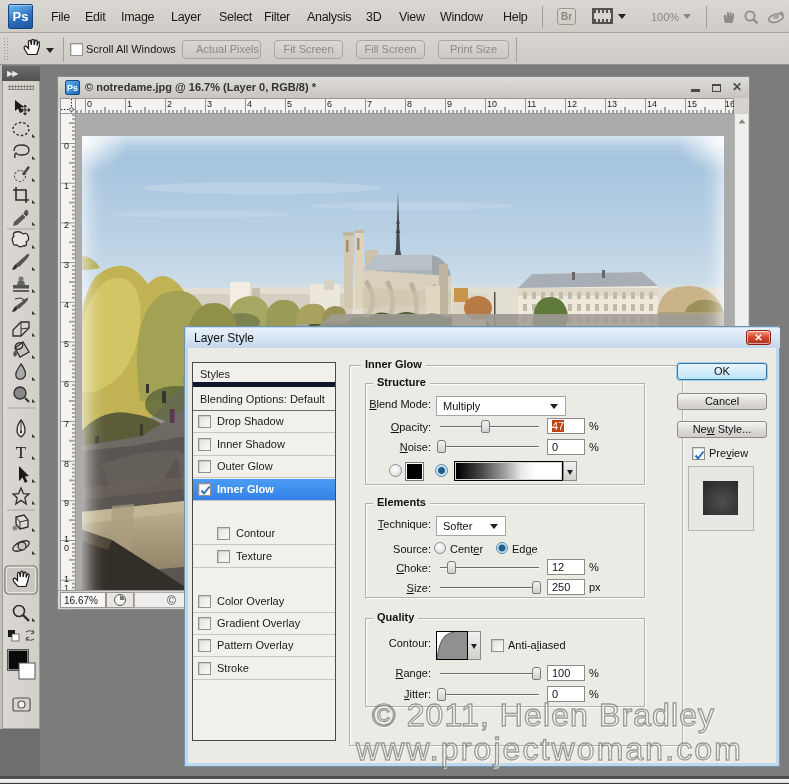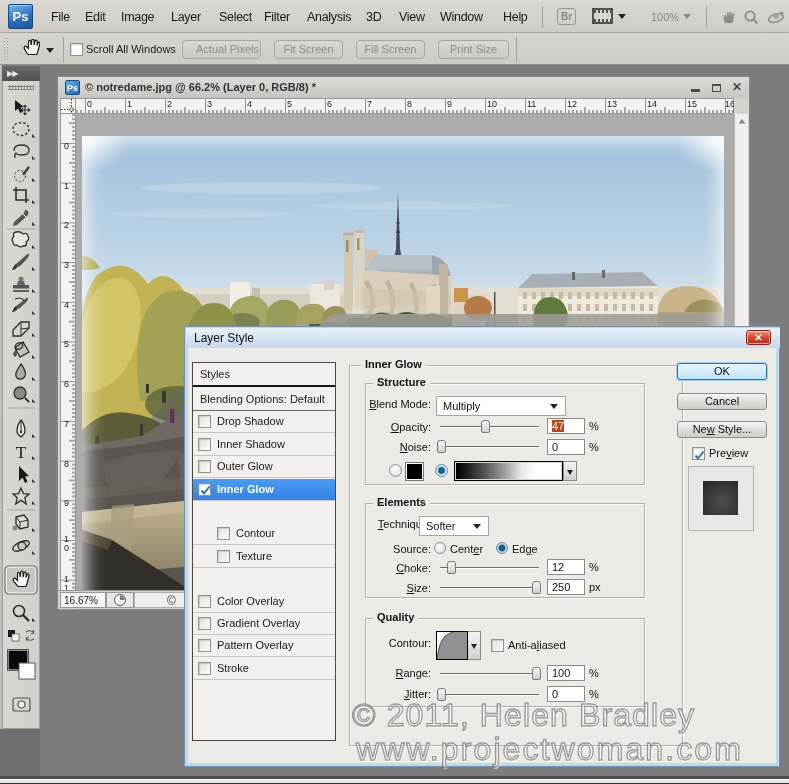--- a/index.html
+++ b/index.html
@@ -291,21 +291,21 @@
           <path d="M30 447 l3.5 3.5 l-3.5 0 Z"></path>
           <path d="M30 470 l3.5 3.5 l-3.5 0 Z"></path>
           <path d="M30 537 l3.5 3.5 l-3.5 0 Z"></path>
       </g>
     </g>
   </svg>
 
   <div id="docwin" class="abs">
     <div id="doctitle" class="abs"></div>
     <div id="docps" class="abs">Ps</div>
-    <span id="doctext" class="abs">© notredame.jpg @ 66.2% (Layer 0, RGB/8) *</span>
+    <span id="doctext" class="abs">© notredame.jpg @ 16.7% (Layer 0, RGB/8) *</span>
     <div class="abs" style="left:633px; top:12px; width:9px; height:2.5px; background:#4a4a4a;"></div>
     <div class="abs" style="left:654px; top:7px; width:9px; height:8px; border:1.2px solid #4a4a4a; border-top-width:2.2px;"></div>
     <span class="abs" style="left:674px; top:3px; color:#4a4a4a; font-size:12px; font-weight:bold;">✕</span>
     <div id="hruler" class="abs"><svg width="658" height="14" viewBox="0 0 658 14">
       <defs>
             <pattern id="ht" x="9" y="0" width="40" height="14" patternUnits="userSpaceOnUse">
         <line x1="0" y1="0" x2="0" y2="14" stroke="#333" stroke-width="1"></line>
         <line x1="4" y1="11" x2="4" y2="14" stroke="#555" stroke-width="1"></line>
               <line x1="8" y1="11" x2="8" y2="14" stroke="#555" stroke-width="1"></line>
               <line x1="12" y1="11" x2="12" y2="14" stroke="#555" stroke-width="1"></line>
@@ -573,21 +573,21 @@
       <div id="statusrest" class="abs"></div>
       <span class="abs" style="left:109px; top:3px; font-size:12px; color:#444;">©</span>
     </div>
   </div>
 
   <div id="dlg" class="abs">
     <div id="dlgtitle" class="abs"></div>
     <span id="dlgtext" class="abs">Layer Style</span>
     <div id="dlgclose" class="abs">✕</div>
     <div id="slist" class="abs">
-      <div class="abs" style="left:0;top:0;width:142px;height:24px;border-bottom:2px solid #0f172a;">
+      <div class="abs" style="left:0;top:0;width:142px;height:24px;border-bottom:5px solid #0f172a;">
           <span style="position:absolute;left:7px;top:5px;font-size:11px;color:#1a1a1a;">Styles</span>
         </div>
       <div class="abs srow" style="top:26px; border-bottom:1px solid #6a6a6a;">
           <span class="lbl" style="left:7px;">Blending Options: Default</span>
         </div>
       <div class="abs srow" style="top:48.4px;">
           <span class="cb"></span>
           <span class="lbl">Drop Shadow</span>
         </div>
       <div class="abs srow" style="top:70.8px;">
@@ -655,21 +655,21 @@
       <div class="abs" style="left:220px;top:135px;width:19px;height:19px;background:#000;border:1px solid #777;box-shadow:inset 0 0 0 1px #fff;"></div>
       <div class="abs radio" style="left:250px;top:137px;background:radial-gradient(circle at 50% 50%,#1f5f8a 0 3px,#bfe1f2 4px,#e8f4fa);border-color:#5a8aa8;"></div>
       <div class="abs" style="left:269px;top:134px;width:109px;height:20px;background:linear-gradient(90deg,#000 2%,#4a4a4a 25%,#9a9a9a 45%,#e8e8e8 62%,#fff 75%);border:1px solid #000;box-shadow:0 0 0 1px #d8d6d2 inset;"></div>
       <div class="abs" style="left:378px;top:134px;width:14px;height:20px;background:linear-gradient(#f2f2f2,#d2d0cc);border:1px solid #8e8b86;">
           <span class="ddarrow" style="left:3px;top:8px;border-left-width:3px;border-right-width:3px;"></span>
         </div>
 
       <div class="abs fs" style="left:180px;top:176px;width:280px;height:95px;"></div>
       <span class="abs fslabel" style="left:188px;top:169px;">Elements</span>
       <span class="abs rlabel" style="left:146px;top:191px;width:100px;"><u>T</u>echnique:</span>
-      <div class="abs dd" style="left:234px;top:189px;width:70px;height:20px;">
+      <div class="abs dd" style="left:251px;top:189px;width:70px;height:20px;">
           <span style="position:absolute;left:6px;top:3px;">Softer</span>
           <span class="ddarrow" style="left:53px;top:7px;"></span>
         </div>
       <span class="abs rlabel" style="left:146px;top:216px;width:100px;">Source:</span>
       <div class="abs radio" style="left:249px;top:215px;width:12px;height:12px;"></div>
       <span class="abs pct" style="left:265px;top:216px;">Cent<u>e</u>r</span>
       <div class="abs radio" style="left:311px;top:215px;width:12px;height:12px;background:radial-gradient(circle at 50% 50%,#1f5f8a 0 3px,#bfe1f2 4px,#e8f4fa);border-color:#5a8aa8;"></div>
       <span class="abs pct" style="left:327px;top:216px;">Ed<u>g</u>e</span>
       <span class="abs rlabel" style="left:146px;top:235px;width:100px;"><u>C</u>hoke:</span>
       <div class="abs track" style="left:255px;top:240px;width:99px;"></div>
@@ -710,19 +710,19 @@
       <div class="abs btn gbtn" style="top:94px;">Ne<u>w</u> Style...</div>
       <span class="abs cb cbw" style="left:507px;top:120px;"><svg width="13" height="13" viewBox="0 0 13 13">
             <path d="M2.5 6.5 L5 9.5 L10.5 2.5" stroke="#2b6fb8" stroke-width="2" fill="none"></path>
           </svg></span>
       <span class="abs pct" style="left:524px;top:120px;">Pre<u>v</u>iew</span>
       <div class="abs" style="left:503px;top:139px;width:66px;height:65px;background:#e9e7e3;border:1px solid #b8b5b0;"></div>
       <div class="abs" style="left:518px;top:154px;width:35px;height:34px;background:radial-gradient(circle at 55% 60%,#4e4e4e,#2c2c2c 85%);"></div>
     </div>
   </div>
 
-  <div class="abs wm" id="wm1" style="left:352px; top:697px; letter-spacing:1.1px;text-align:right;">© 2011, Helen Bradley</div>
+  <div class="abs wm" id="wm1" style="left:372px; top:697px; letter-spacing:1.1px;text-align:right;">© 2011, Helen Bradley</div>
   <div class="abs wm" id="wm2" style="left:356px; top:731px; letter-spacing:2.1px;">www.projectwoman.com</div>
 
   <div id="bstrip1" class="abs"></div>
   <div id="bstrip2" class="abs"></div>
   <div id="bstrip3" class="abs"></div>
 </div>
 
 </body></html>

